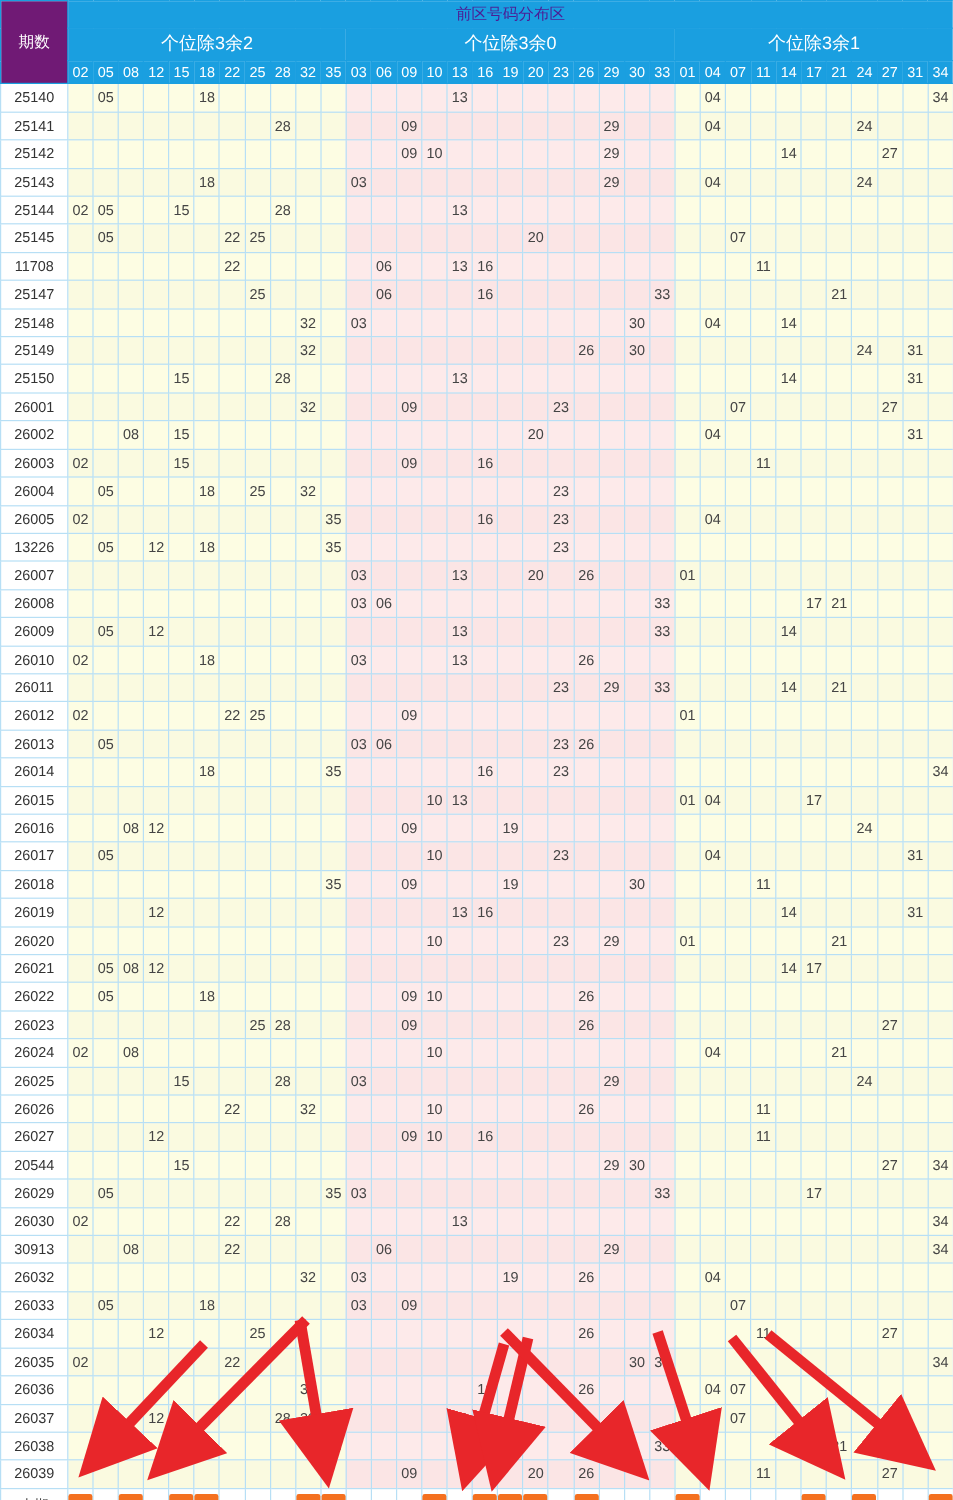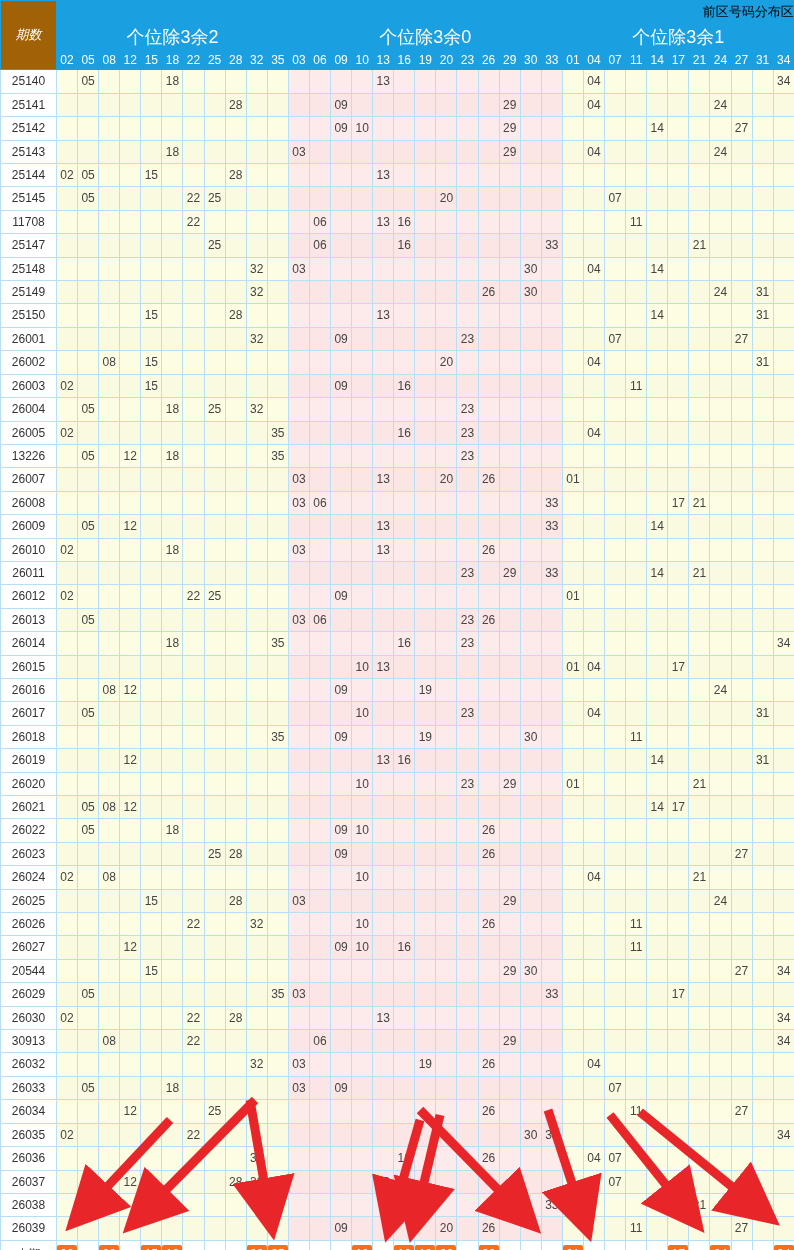--- a/index.html
+++ b/index.html
@@ -21,39 +21,37 @@
     border:1px solid #b7dff5;
     text-align:center;
     vertical-align:middle;
     padding:0;
     height:22.4px;
     line-height:22.4px;
     font-weight:normal;
   }
   .hdr-main{
     background:#1a9fe0;
-    color:#000000;
+    color:#4c1d95;
     font-size:13px;
     border:1px solid #1a9fe0;
     height:22px;
-    text-align:right;
   }
   .hdr-group{
     background:#1a9fe0;
     color:#ffffff;
-    font-size:18px;
+    font-size:15px;
     border:1px solid #1a9fe0;
     height:26px;
   }
   .hdr-qs{
-    background:#a16207;
+    background:#701a75;
     color:#ffffff;
     font-size:13px;
     border:1px solid #1a9fe0;
-    font-style:italic;
   }
   .hdr-num{
     background:#1a9fe0;
     color:#ffffff;
     font-size:12px;
     border:1px solid #1a9fe0;
     height:18px;
     line-height:18px;
   }
   .issue{

